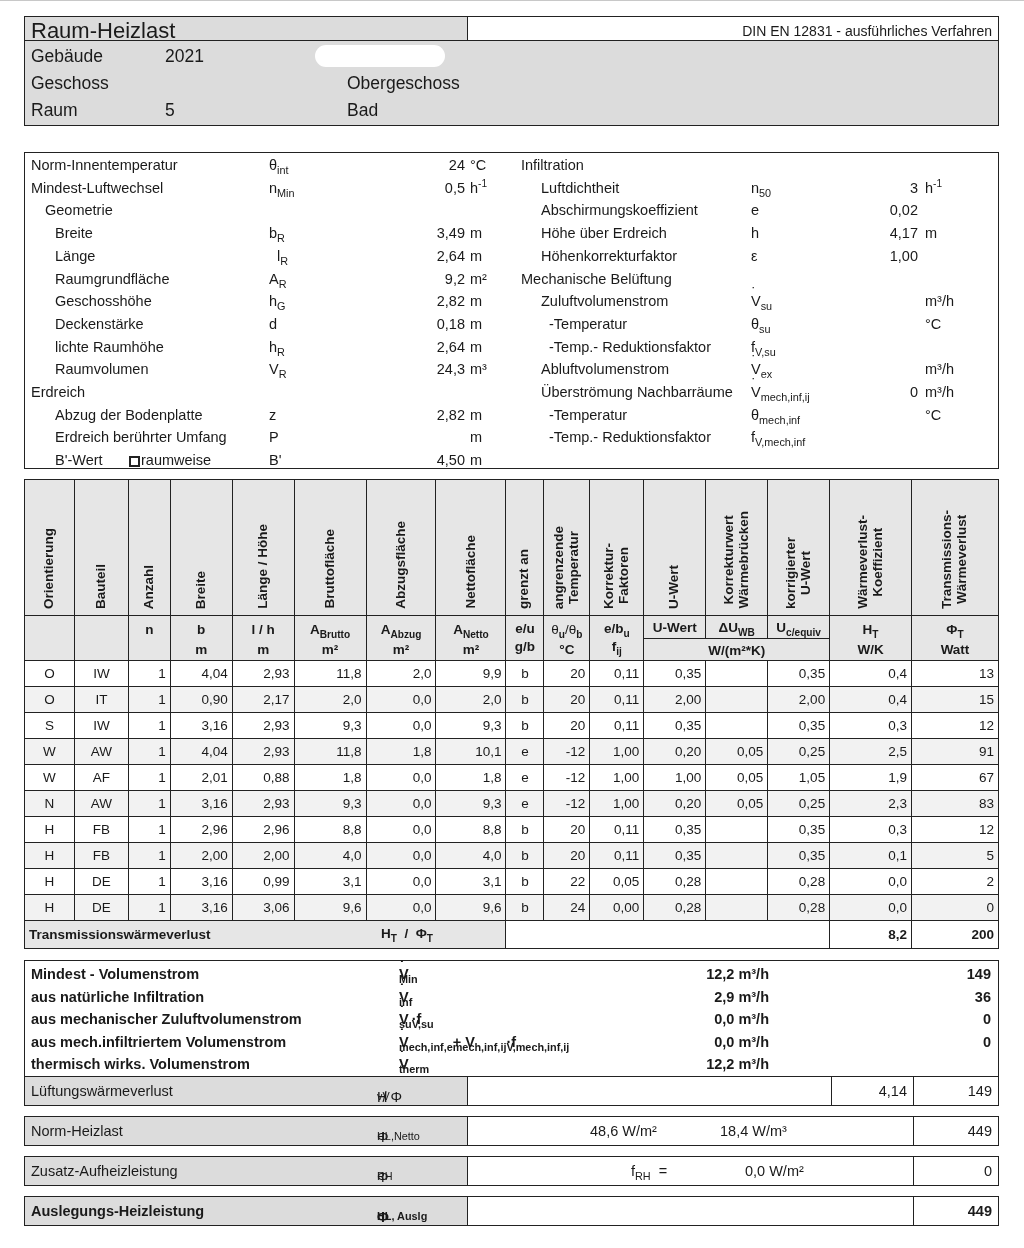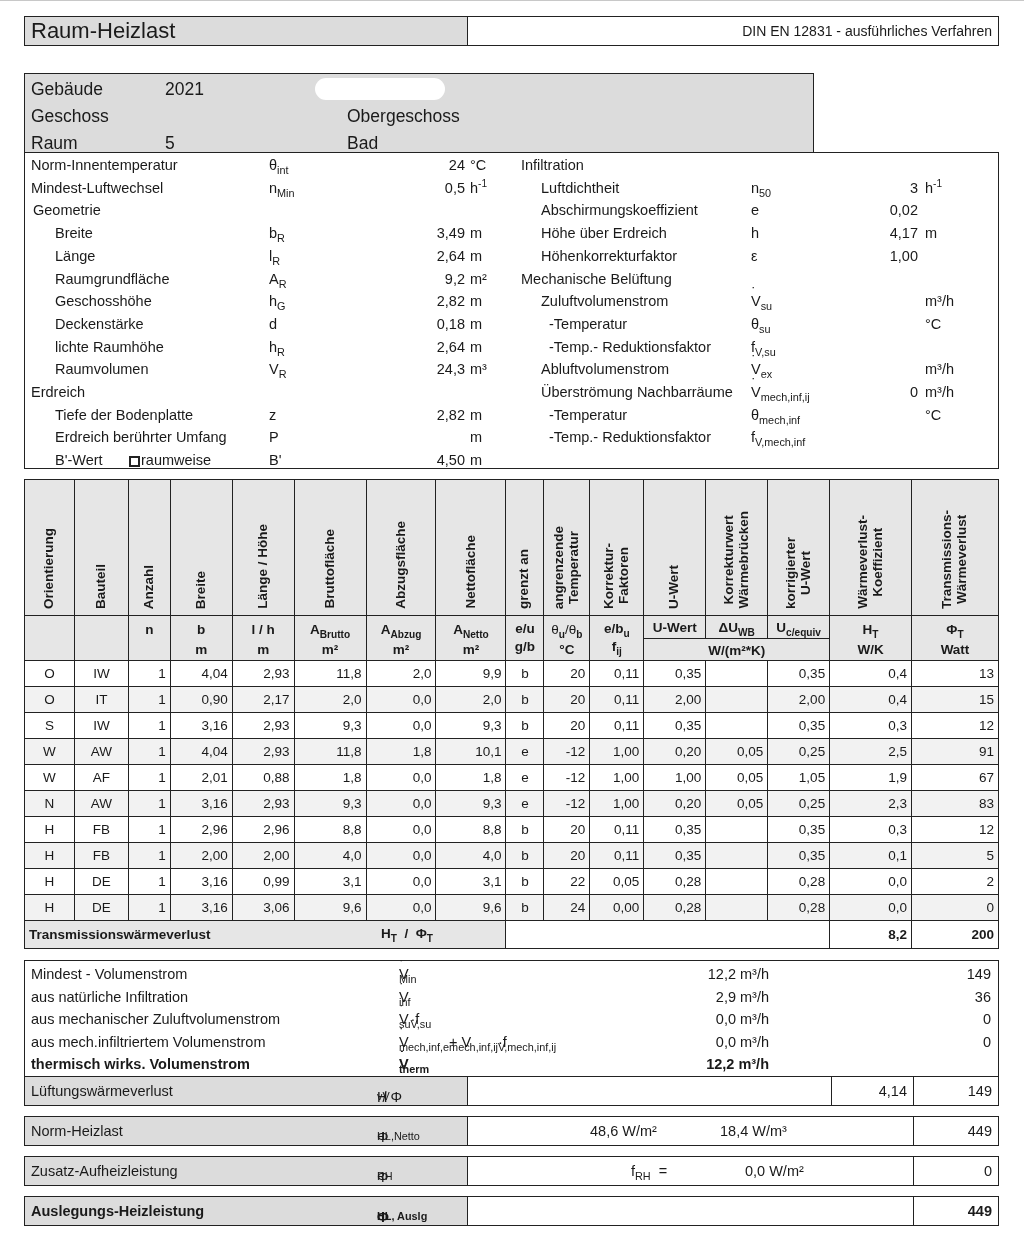--- a/index.html
+++ b/index.html
@@ -16,21 +16,21 @@
   sub { font-size: 0.75em; vertical-align: -0.35em; line-height: 0; }
   sup { font-size: 0.7em; vertical-align: 0.55em; line-height: 0; }
   .vdot { position: relative; display: inline-block; }
   .vdot::before { content: "\02D9"; position: absolute; left: 0.5px; top: -0.55em; font-size: 1em; }
 
   
   #title-left { left: 24px; top: 16px; width: 444px; height: 30px; font-size: 22px; padding: 1px 6px; }
   #title-right { left: 467px; top: 16px; width: 532px; height: 30px; font-size: 14px; text-align: right; padding: 6px 6px; background: #fff; }
 
   
-  #info { left: 24px; top: 73px; width: 790px; height: 86px; font-size: 17.5px; padding-left: 28px; }
+  #info { left: 24px; top: 40px; width: 975px; height: 86px; font-size: 17.5px; padding-left: 28px; }
   #info .r { position: absolute; left: 6px; }
   #info .c2 { position: absolute; left: 140px; }
   #info .c3 { position: absolute; left: 322px; }
 
   
   #params { left: 24px; top: 152px; width: 975px; height: 317px; font-size: 14.5px; background: #fff; }
   .pr { position: absolute; height: 22px; }
   .pr span { position: absolute; white-space: nowrap; }
 
   
@@ -43,21 +43,21 @@
   #main .srow th.unitsp { height: 22px; padding-top: 2px; }
   #main td { height: 26px; text-align: right; }
   #main td.c { text-align: center; }
   #main tr.alt td { background: #f2f2f2; }
   #main tr.sum td { background: #e6e6e6; font-weight: bold; }
   #main tr.sum td.w { background: #fff; }
 
   
   #vent { left: 24px; top: 960px; width: 975px; height: 118px; font-size: 14.5px; background: #fff; border-bottom: none; }
   .vr { position: absolute; left: 6px; height: 22px; width: 960px; }
-  .vr span { position: absolute; white-space: nowrap; }
+  .vr span { position: absolute; white-space: nowrap; font-weight: bold; }
 
   .barrow { position: absolute; left: 24px; width: 975px; height: 30px; border: 1.5px solid #222; font-size: 14.5px; }
   .barrow .lbl { position: absolute; left: 0; top: 0; width: 443px; height: 100%; background: #dcdcdc; border-right: 1.5px solid #222; }
   .barrow .lbl span { position: absolute; top: 6px; white-space: nowrap; }
   .barrow .cell { position: absolute; top: 0; height: 100%; border-left: 1.5px solid #222; }
   .barrow .cell span { position: absolute; right: 6px; top: 6px; }
 </style>
 </head>
 <body>
 
@@ -85,32 +85,32 @@
         <span style="right:40px;text-align:right;">24</span>
         <span style="left:445px"><span style="position:static">°C</span></span>
       </div>
       <div class="pr" style="left:0;top:26.7px;width:480px;">
         <span style="left:6px">Mindest-Luftwechsel</span>
         <span style="left:244px"><span style="position:static">n</span><sub>Min</sub></span>
         <span style="right:40px;text-align:right;">0,5</span>
         <span style="left:445px"><span style="position:static">h</span><sup>-1</sup></span>
       </div>
       <div class="pr" style="left:0;top:49.4px;width:480px;">
-        <span style="left:8px">Geometrie</span>
+        <span style="left:20px">Geometrie</span>
         <span style="right:40px;text-align:right;"></span>
       </div>
       <div class="pr" style="left:0;top:72.1px;width:480px;">
         <span style="left:30px">Breite</span>
         <span style="left:244px"><span style="position:static">b</span><sub>R</sub></span>
         <span style="right:40px;text-align:right;">3,49</span>
         <span style="left:445px"><span style="position:static">m</span></span>
       </div>
       <div class="pr" style="left:0;top:94.8px;width:480px;">
         <span style="left:30px">Länge</span>
-        <span style="left:244px"><span style="position:static">l</span><sub>R</sub></span>
+        <span style="left:252px"><span style="position:static">l</span><sub>R</sub></span>
         <span style="right:40px;text-align:right;">2,64</span>
         <span style="left:445px"><span style="position:static">m</span></span>
       </div>
       <div class="pr" style="left:0;top:117.5px;width:480px;">
         <span style="left:30px">Raumgrundfläche</span>
         <span style="left:244px"><span style="position:static">A</span><sub>R</sub></span>
         <span style="right:40px;text-align:right;">9,2</span>
         <span style="left:445px"><span style="position:static">m²</span></span>
       </div>
       <div class="pr" style="left:0;top:140.2px;width:480px;">
@@ -135,21 +135,21 @@
         <span style="left:30px">Raumvolumen</span>
         <span style="left:244px"><span style="position:static">V</span><sub>R</sub></span>
         <span style="right:40px;text-align:right;">24,3</span>
         <span style="left:445px"><span style="position:static">m³</span></span>
       </div>
       <div class="pr" style="left:0;top:231px;width:480px;">
         <span style="left:6px">Erdreich</span>
         <span style="right:40px;text-align:right;"></span>
       </div>
       <div class="pr" style="left:0;top:253.7px;width:480px;">
-        <span style="left:30px">Tiefe der Bodenplatte</span>
+        <span style="left:30px">Abzug der Bodenplatte</span>
         <span style="left:244px"><span style="position:static">z</span></span>
         <span style="right:40px;text-align:right;">2,82</span>
         <span style="left:445px"><span style="position:static">m</span></span>
       </div>
       <div class="pr" style="left:0;top:276.4px;width:480px;">
         <span style="left:30px">Erdreich berührter Umfang</span>
         <span style="left:244px"><span style="position:static">P</span></span>
         <span style="right:40px;text-align:right;"></span>
         <span style="left:445px"><span style="position:static">m</span></span>
       </div>

